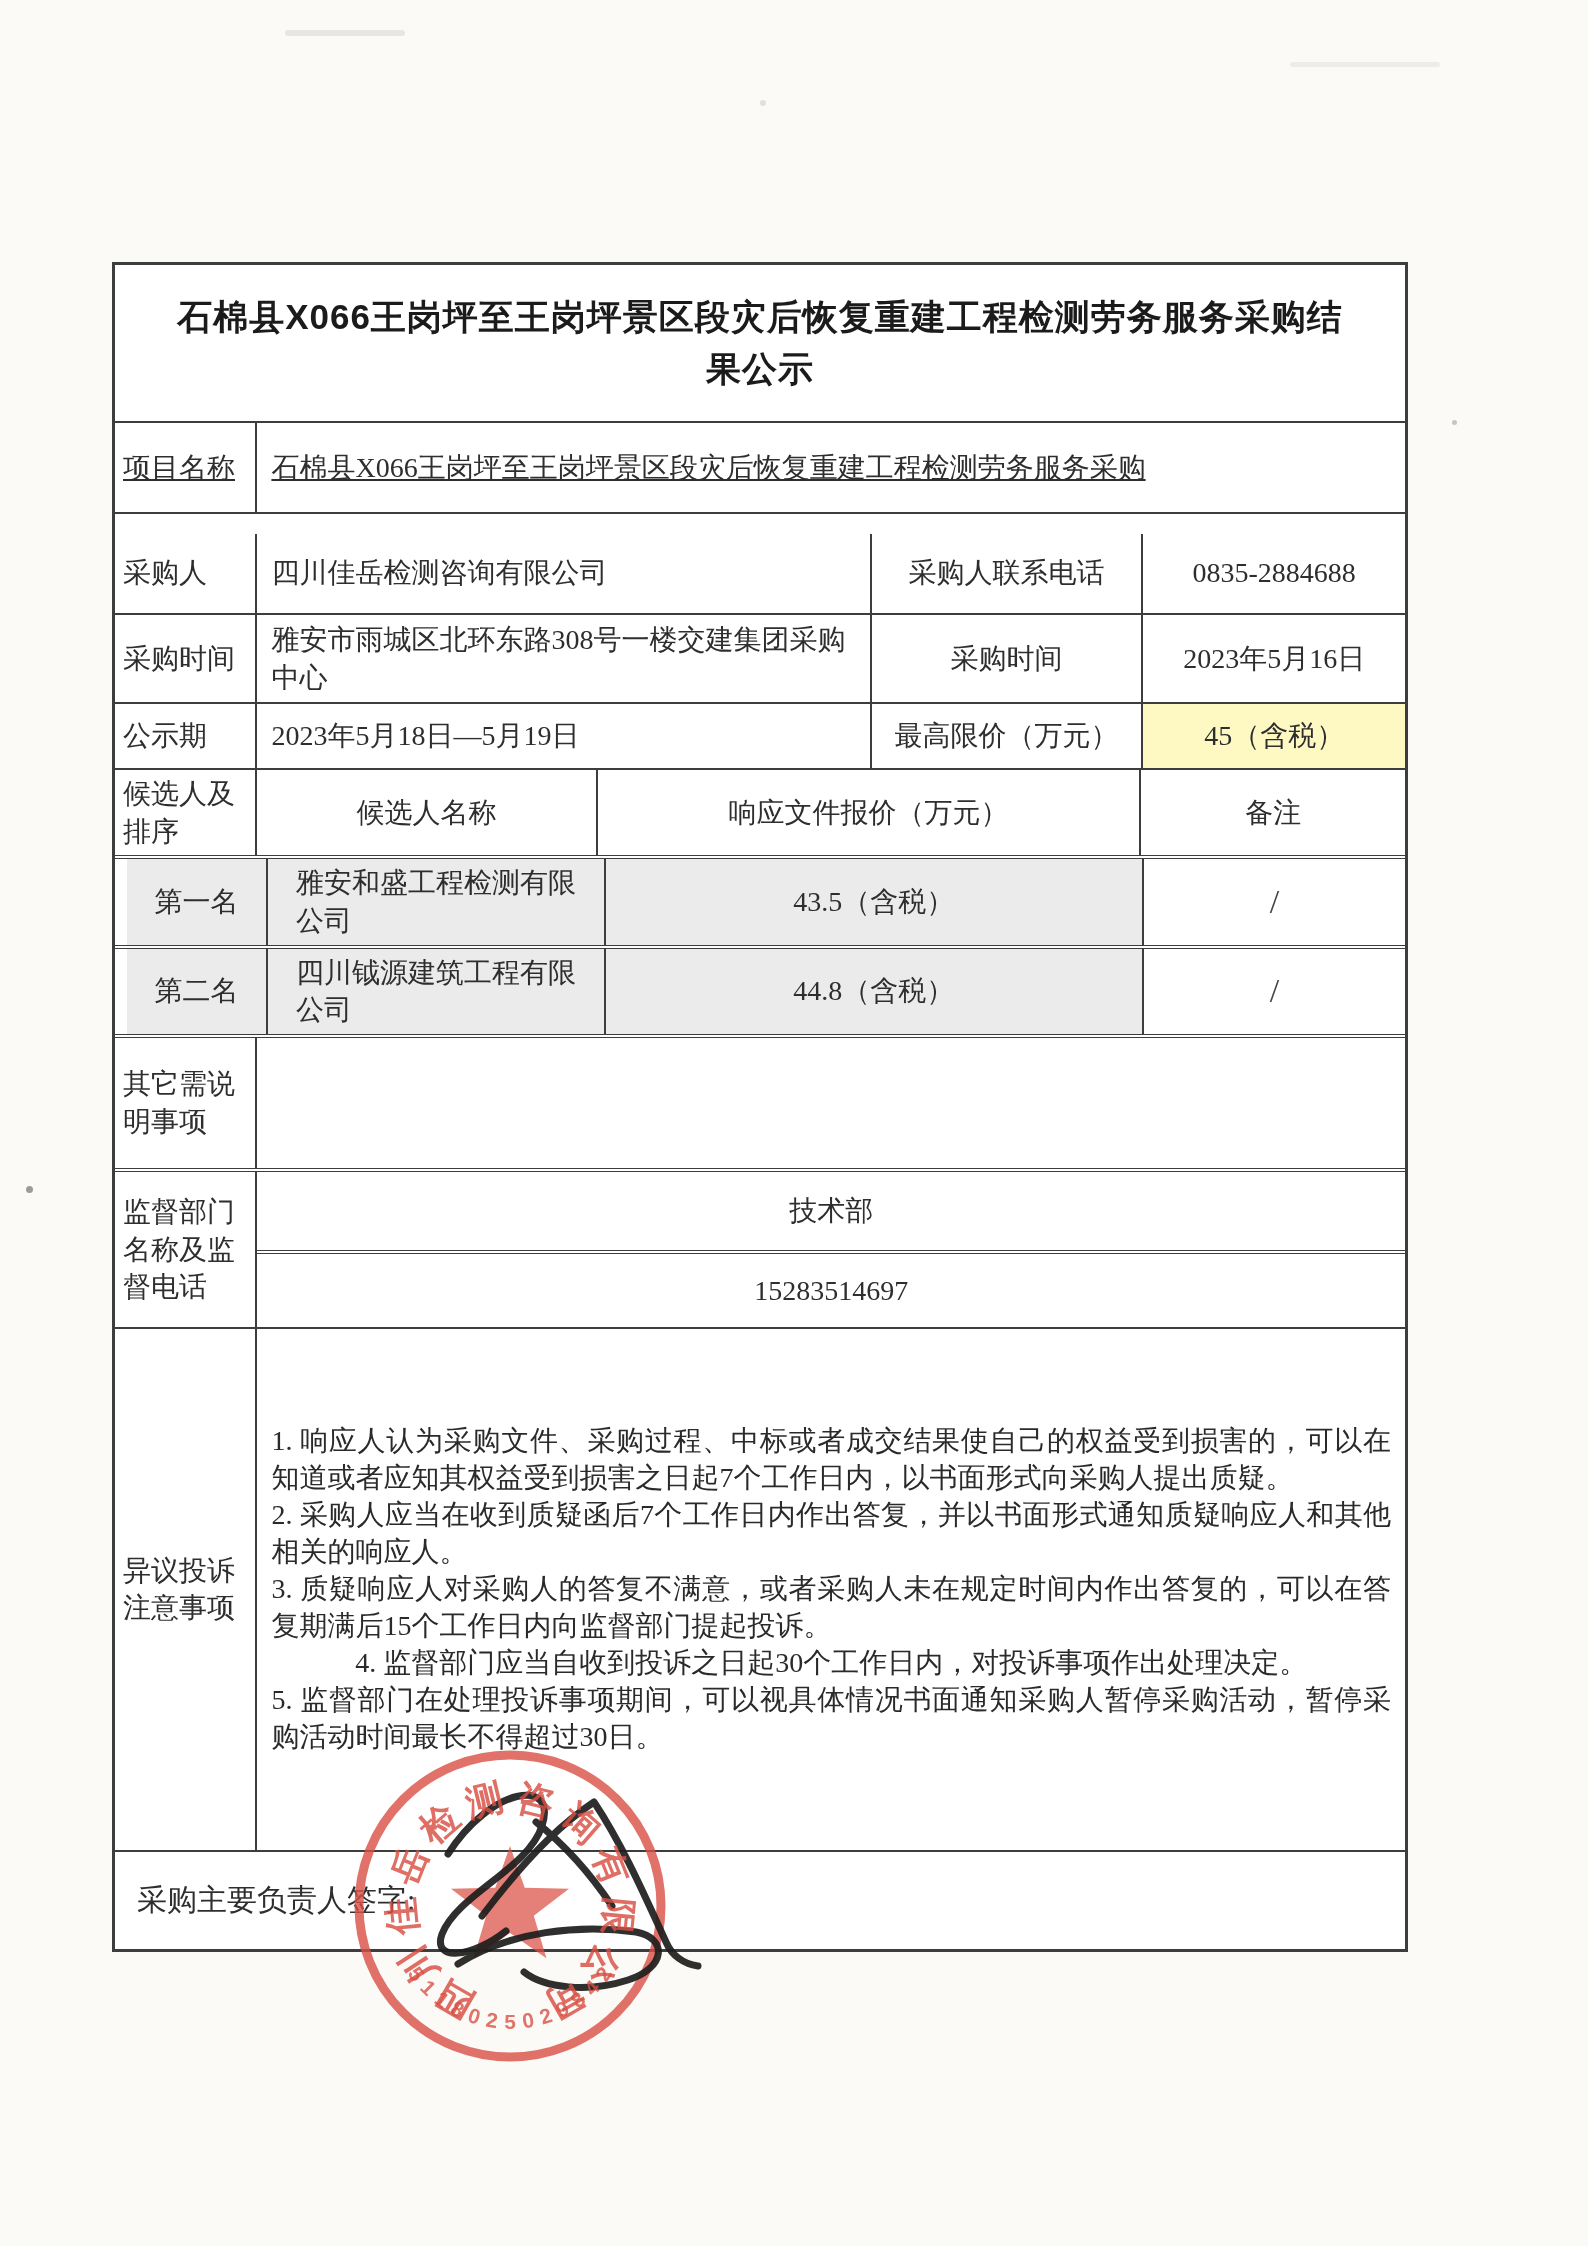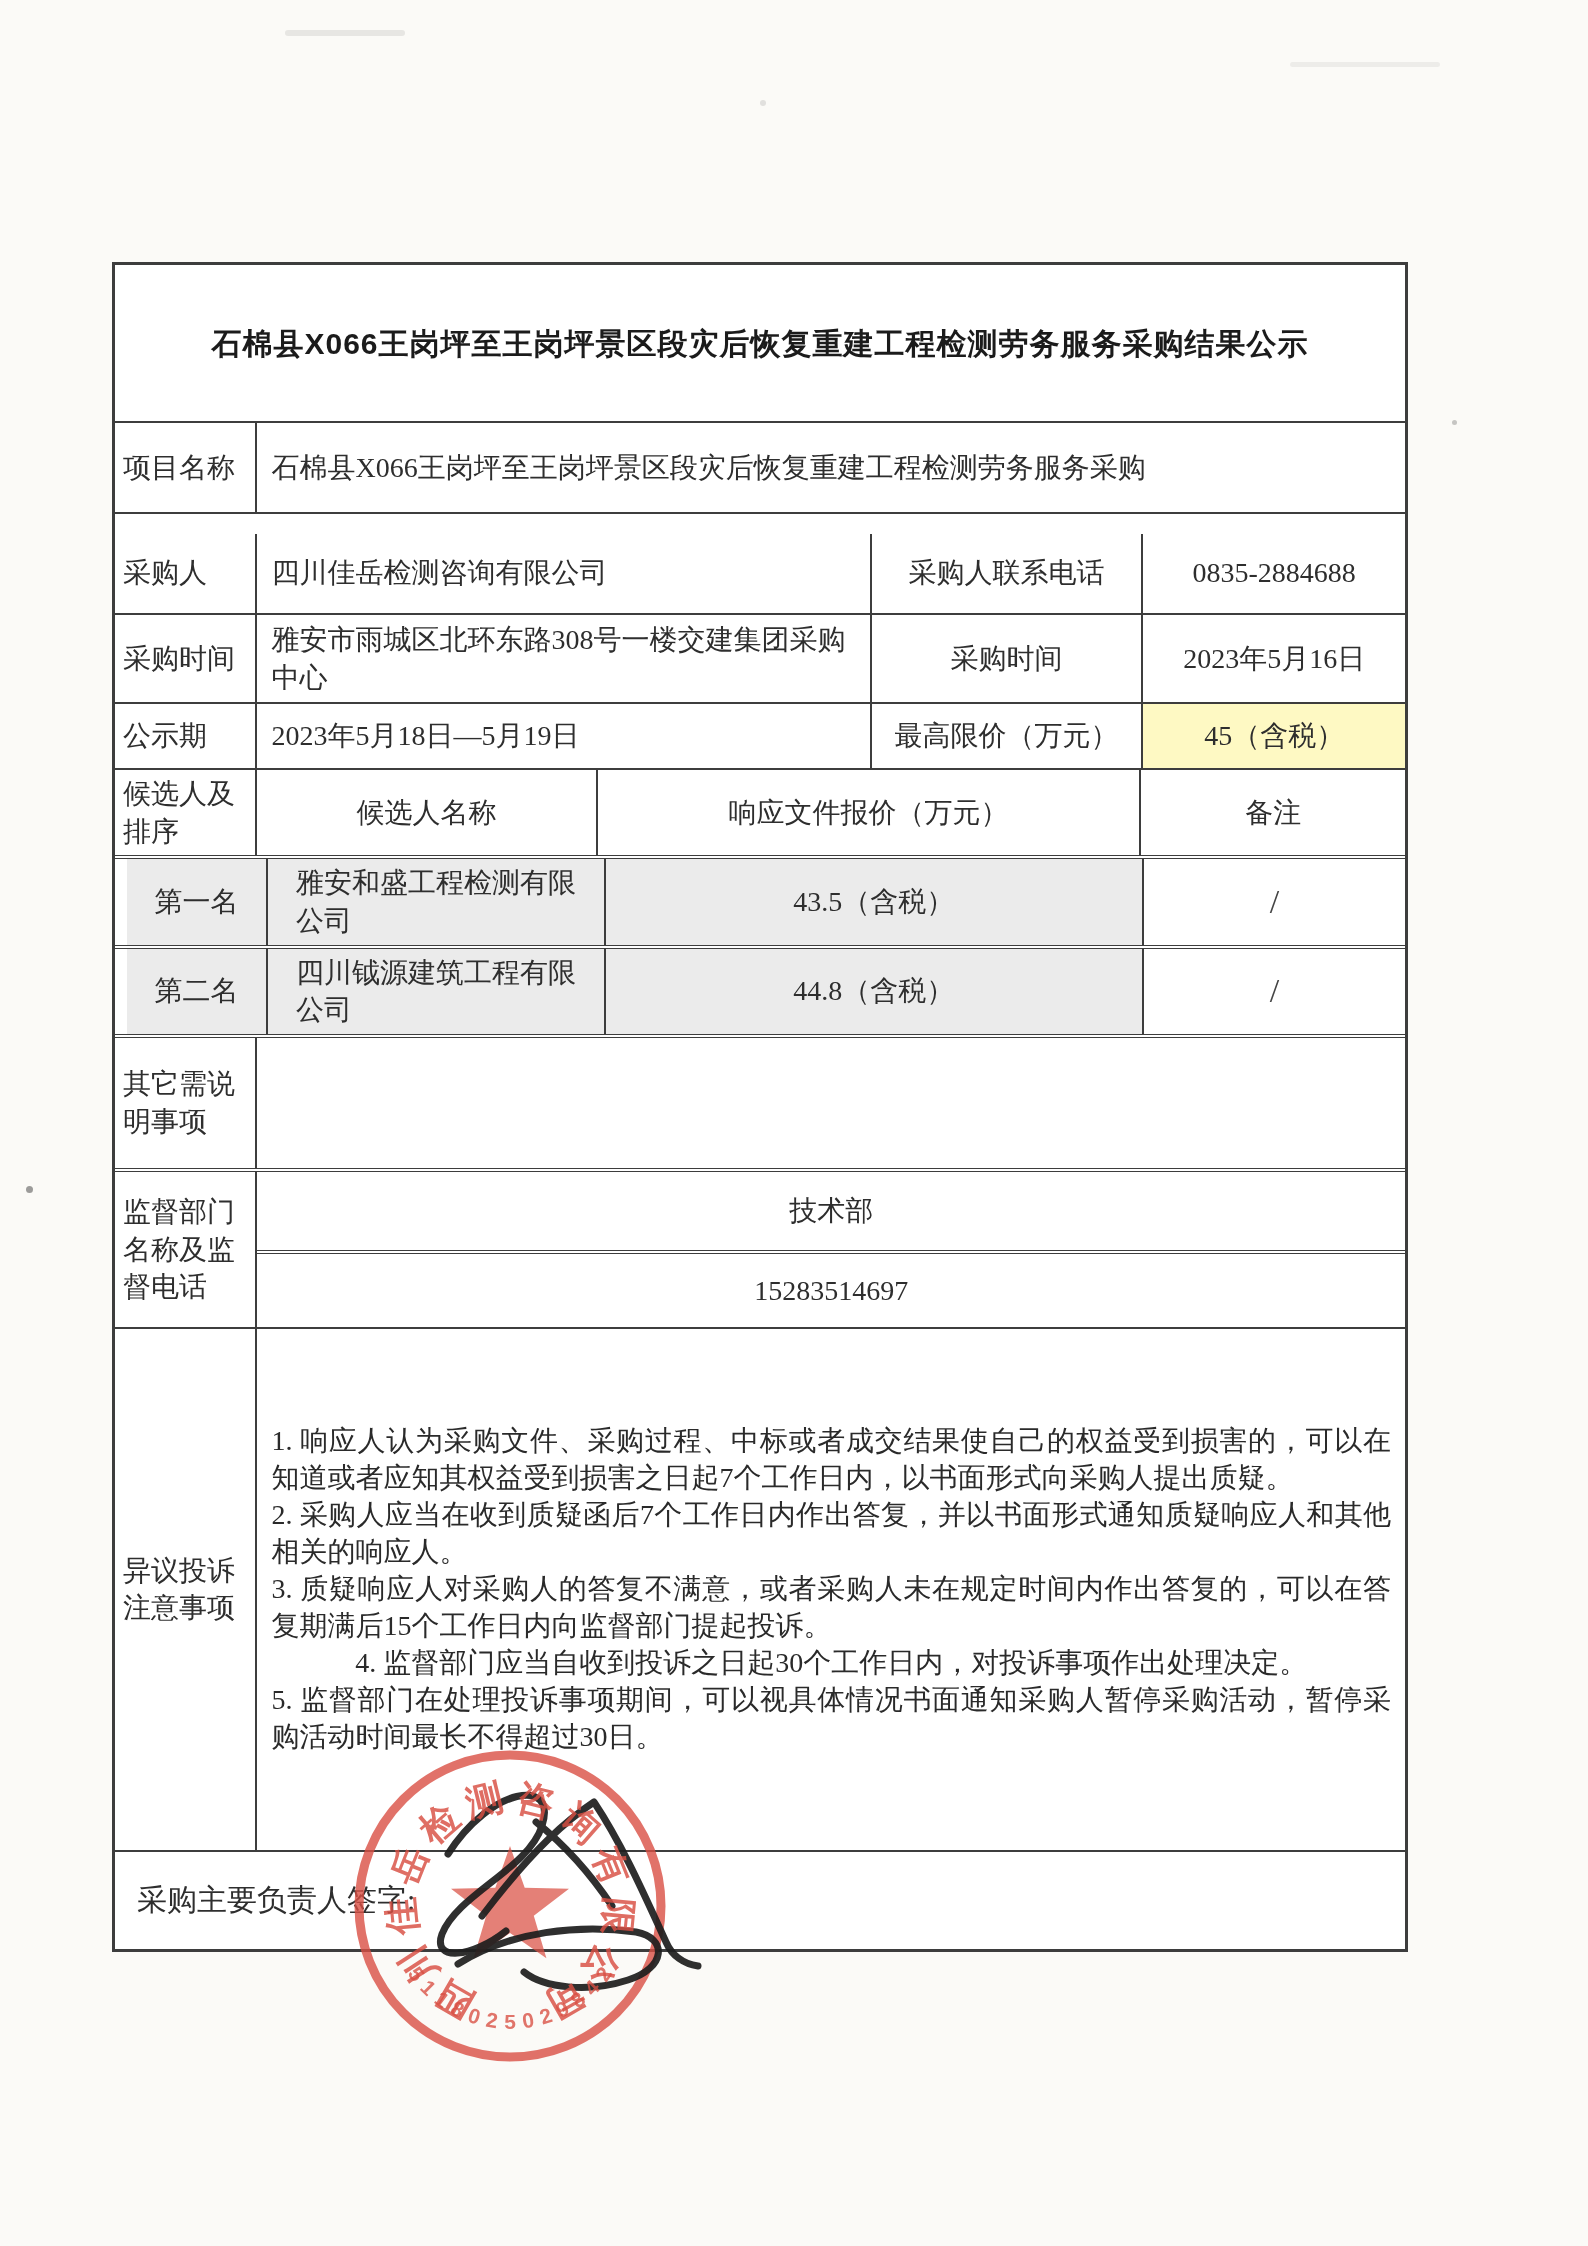--- a/index.html
+++ b/index.html
@@ -28,29 +28,29 @@
   .row:last-child{border-bottom:none;}
   .row.dbl{border-bottom:4px double #3d3d3d;}
   .cell{box-sizing:border-box;border-right:2px solid #3d3d3d;display:flex;align-items:center;
         font-size:28px;line-height:1.35;color:#2e2e2e;}
   .cell:last-child{border-right:none;}
   .cell.nobr{border-right:none;}
 
   .title-row{height:161px;}
   .title-cell{width:100%;justify-content:center;text-align:center;padding:0 45px;
     font-family:"Liberation Sans","DejaVu Sans",sans-serif;
-    font-weight:bold;font-size:30px;line-height:1.5;color:#1b1b1b;letter-spacing:1px;}
+    font-weight:bold;font-size:35px;line-height:1.5;color:#1b1b1b;letter-spacing:1px;}
 
   .w-lab{width:143px;padding:4px 8px;}
   .w-val{width:617px;padding:4px 14px;}
   .w-lab2{width:273px;justify-content:center;text-align:center;padding:4px 6px;}
   .w-val2{width:263px;justify-content:center;text-align:center;padding:0 6px;}
   .w-valwide{width:1153px;padding:12px 14px;}
 
-  .r-xmmc{height:92px;}
+  .r-xmmc{height:92px;text-decoration:underline;}
   .r-cgr{height:82px;margin-top:20px;}
   .r-cgdd{height:91px;}
   .r-gsq{height:67px;}
 
   .r-candhead{height:90px;justify-content:center;}
   .c-rank{width:143px;padding:4px 8px;}
   .c-rankc{width:143px;justify-content:center;text-align:center;margin-left:12px;}
   .c-name{width:342px;padding:4px 10px 4px 28px;}
   .c-nameh{width:342px;justify-content:center;text-align:center;}
   .c-price{width:546px;justify-content:center;text-align:center;}

